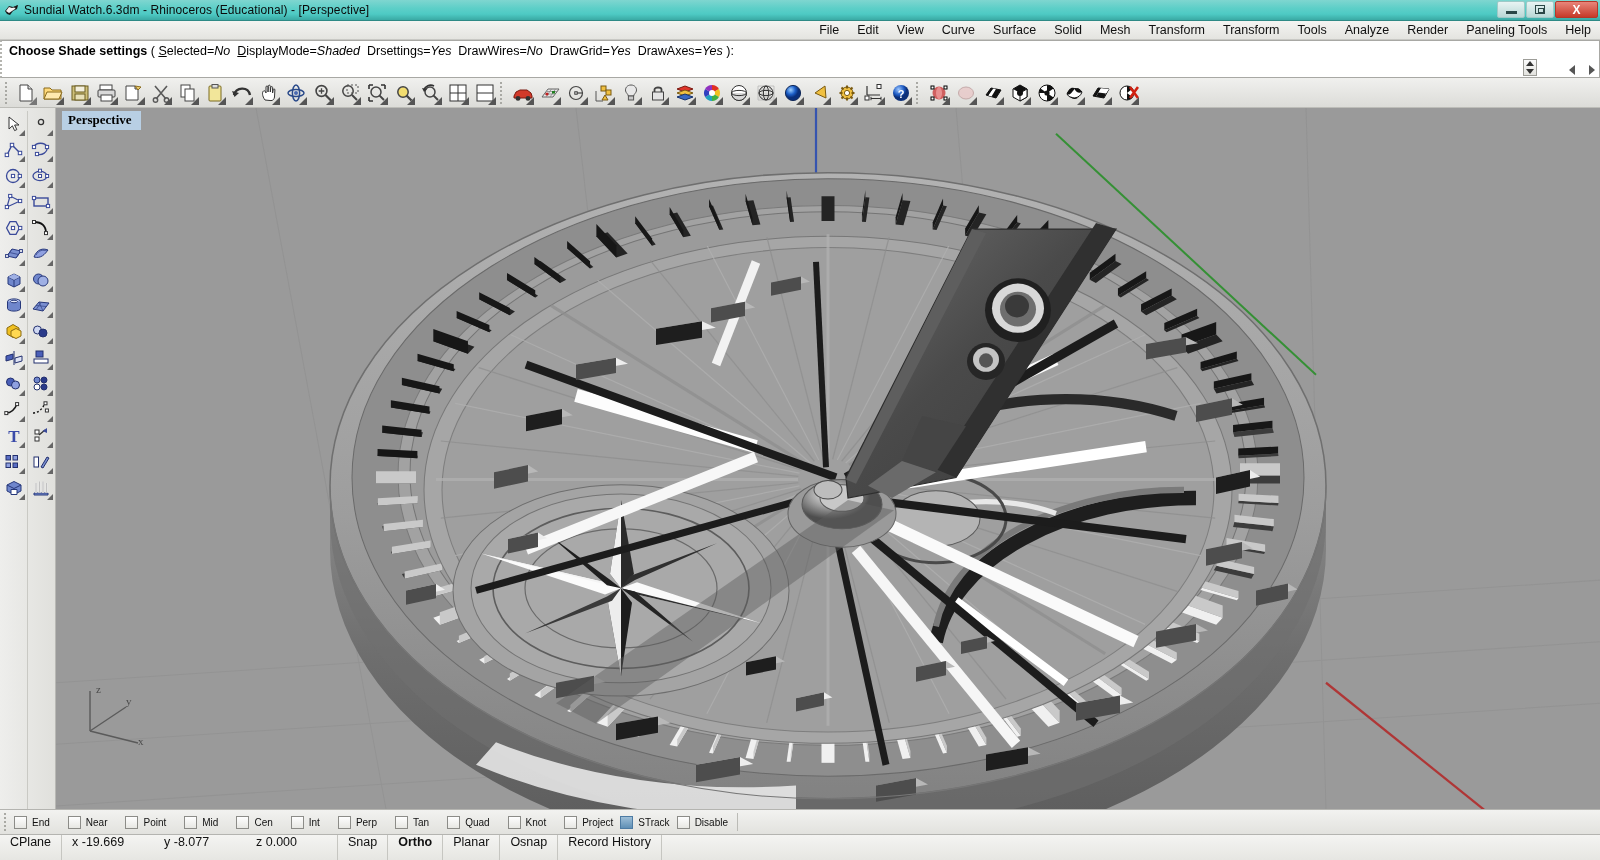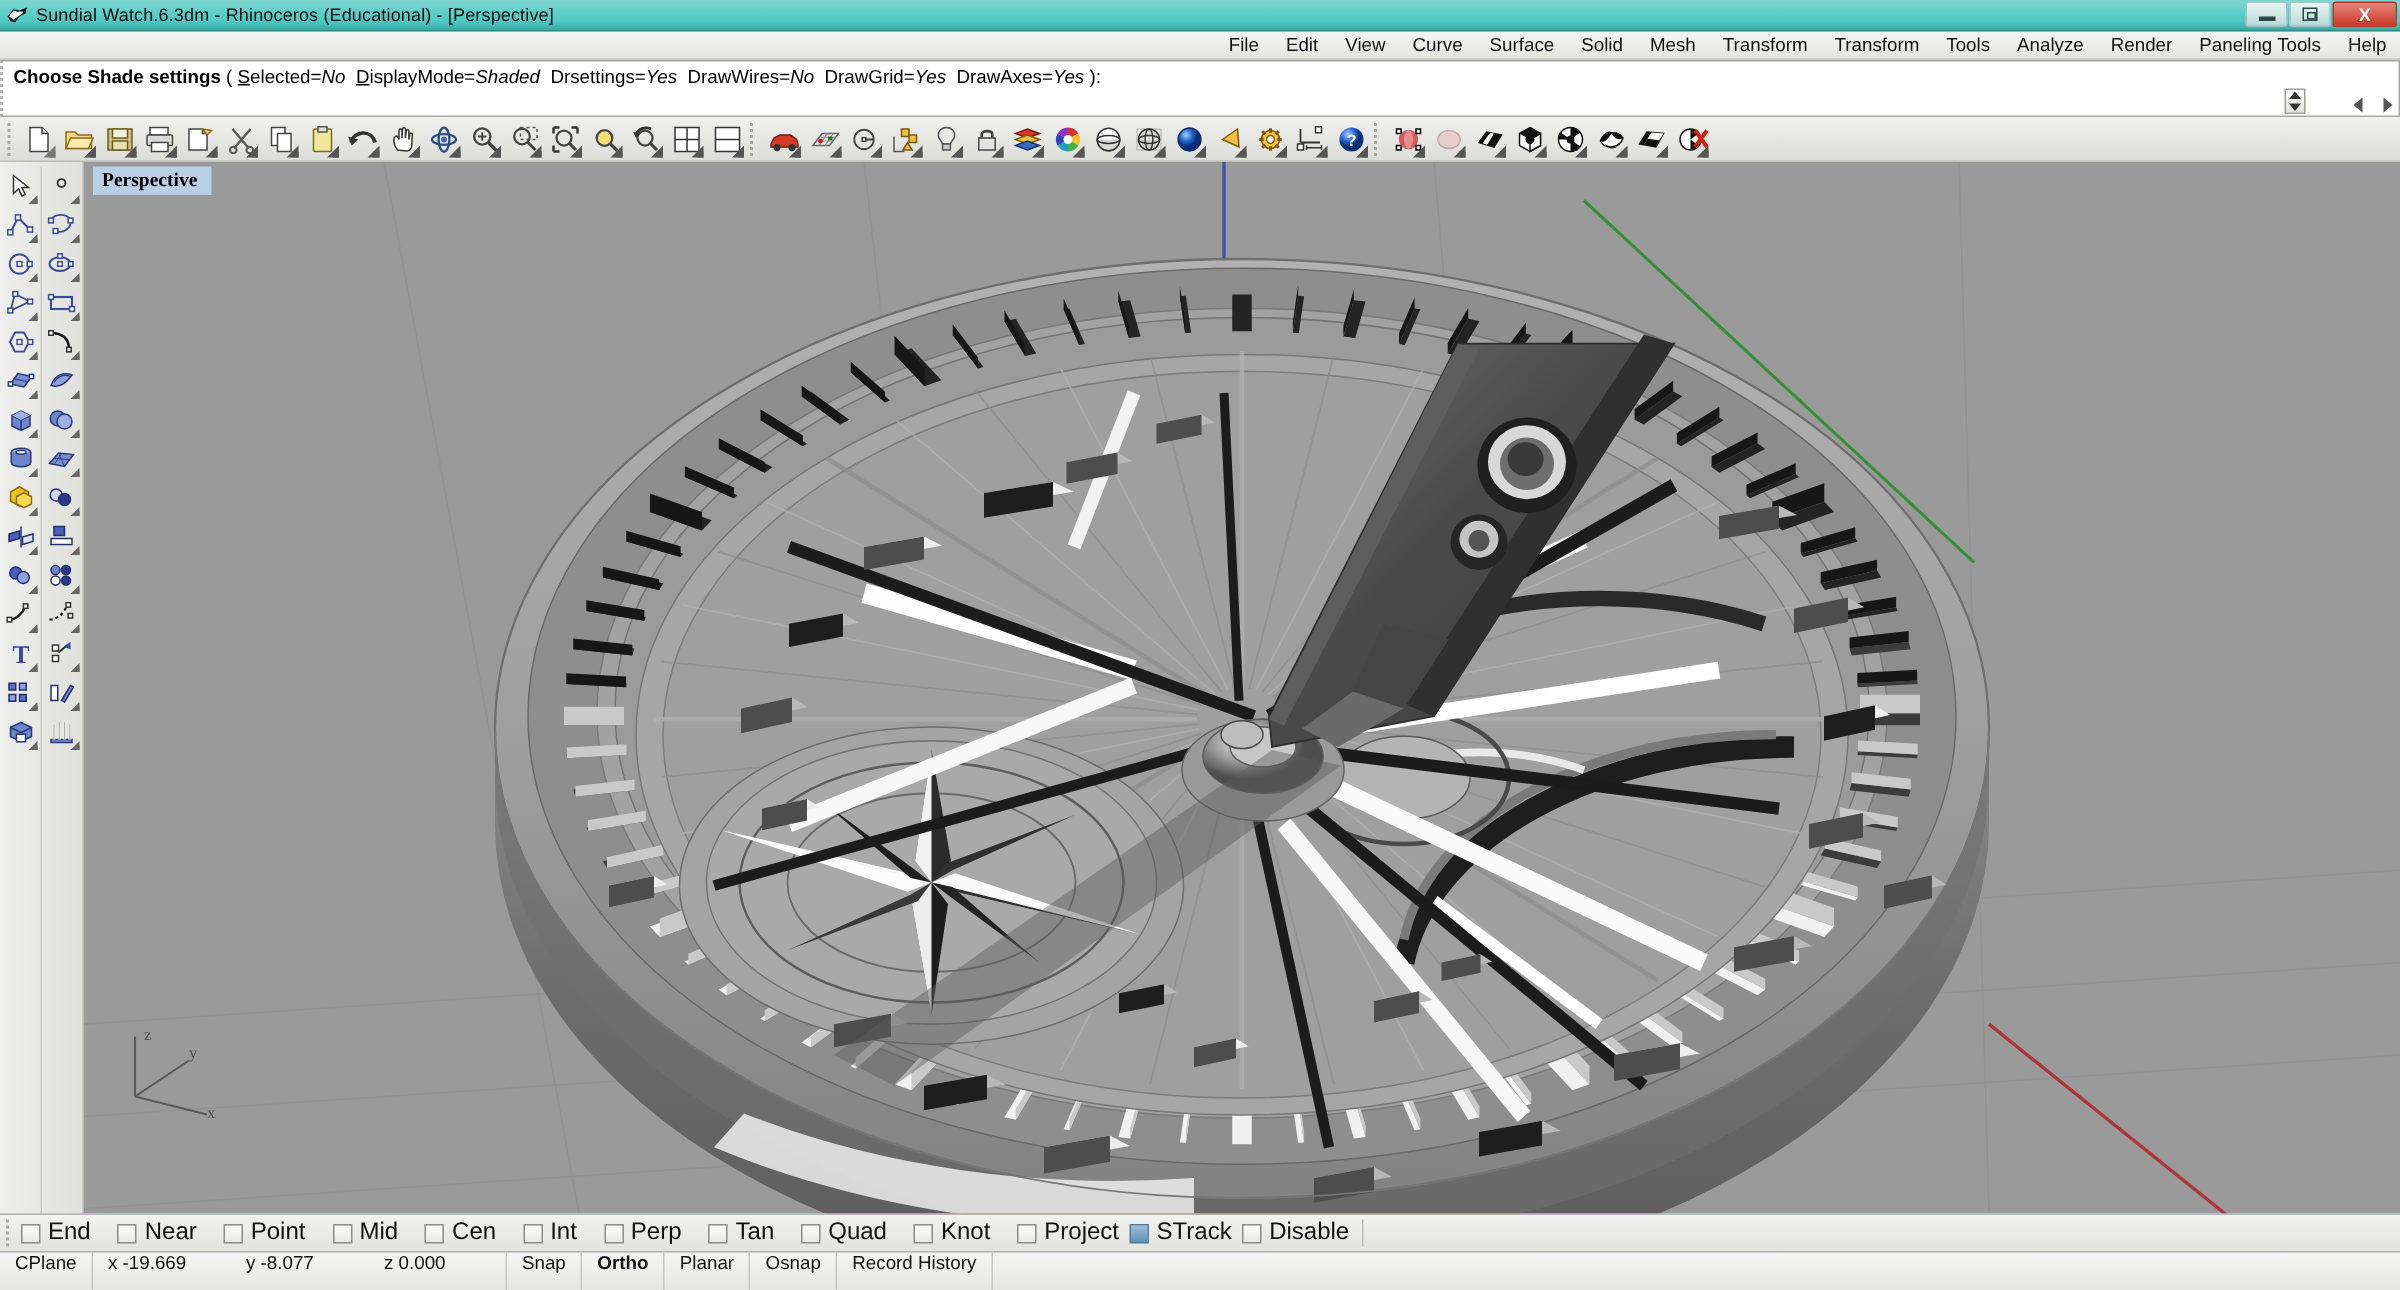--- a/index.html
+++ b/index.html
@@ -112,21 +112,21 @@
   .vp-svg { position: absolute; inset: 0; width: 100%; height: 100%; display:block; }
   .axis-gizmo { position:absolute; left: 20px; bottom: 62px; width: 80px; height: 70px; z-index: 25; }
 
   
   .osnapbar {
     flex: 0 0 25px; display: flex; align-items: center;
     background: linear-gradient(to bottom,#f2f2f0,#e2e2de);
     border-top: 1px solid #b4b4b0; padding-left: 4px;
   }
   .osnap-grip { width:4px;height:18px;border-left:2px dotted #a9a9a4; margin-right:6px; }
-  .osnap-item { display:flex; align-items:center; gap:5px; margin-right: 18px; font-size:16px; color:#111;justify-content:center; }
+  .osnap-item { display:flex; align-items:center; gap:5px; margin-right: 18px; font-size:10px; color:#111;justify-content:center; }
   .osnap-item.tight { margin-right: 7px; }
   .cbx {
     width: 13px; height: 13px; border: 1px solid #8c8c88;
     background: linear-gradient(to bottom,#fefefe,#e7e7e3); display:inline-block;
   }
   .cbx.filled { background: linear-gradient(to bottom,#9ebfd8,#5f8fb5); border-color:#4d7ba3; }
   .osnap-sep { width:1px; height:18px; background:#bbbbb6; margin: 0 10px 0 2px; }
 
   
   .statusbar {

